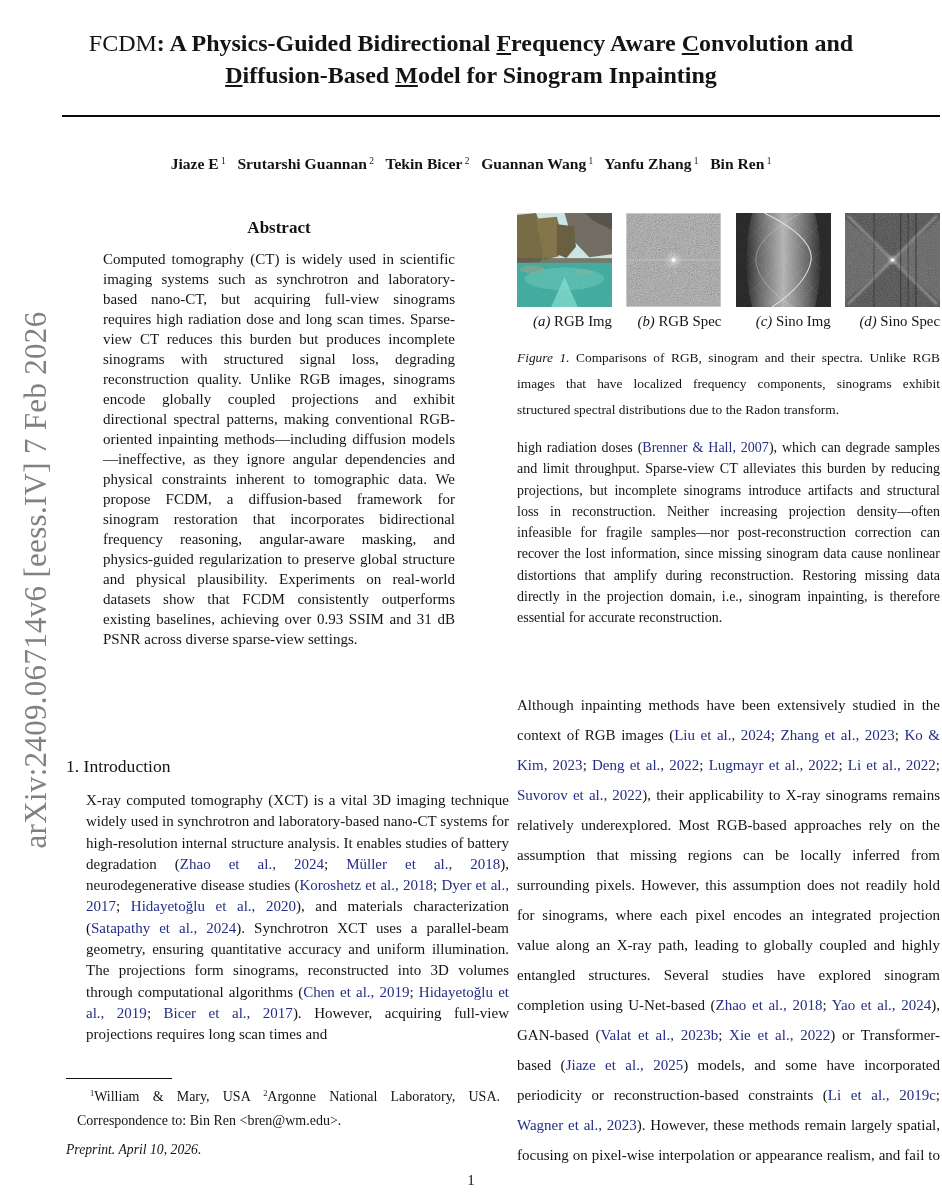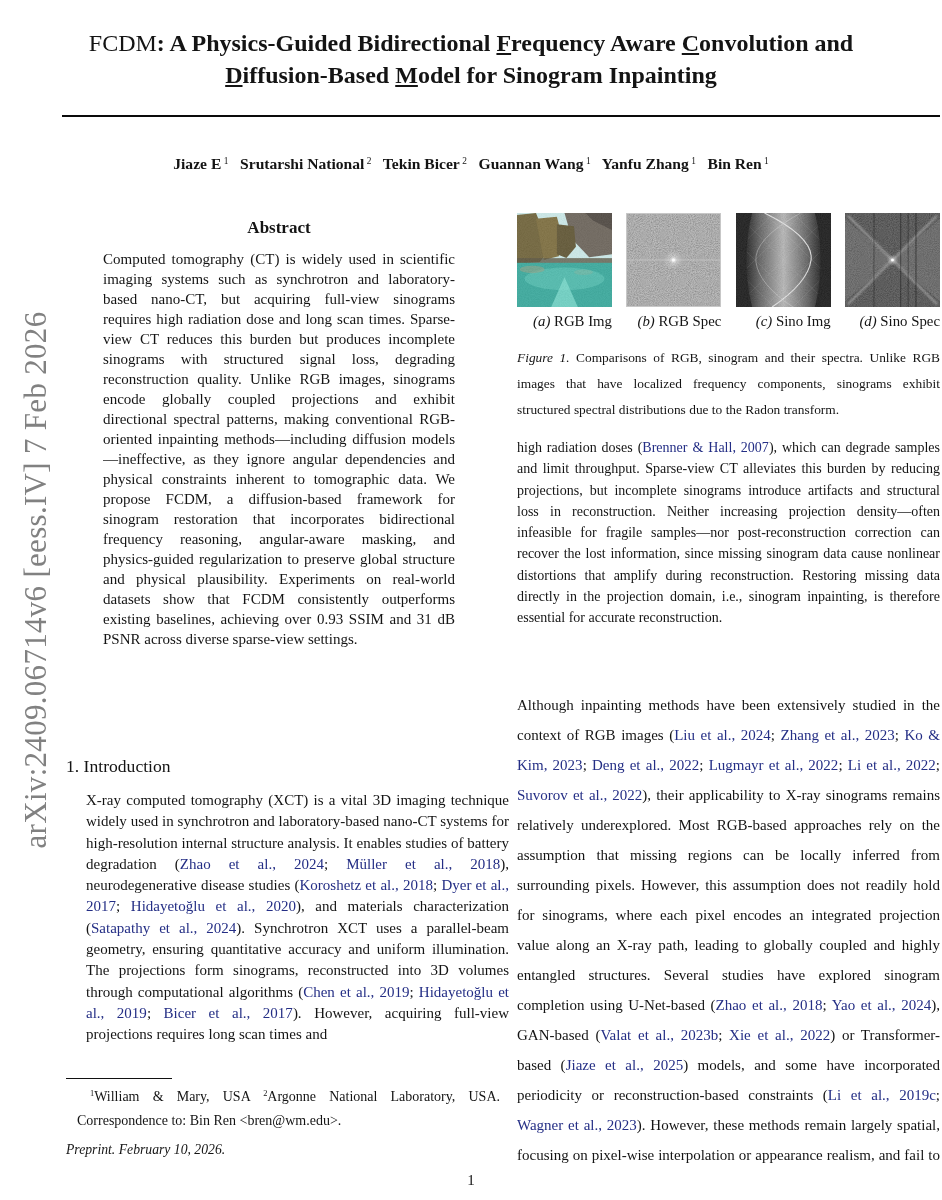--- a/index.html
+++ b/index.html
@@ -91,30 +91,30 @@
       </clipPath>
   </defs>
 </svg>
 
 <div class="page">
 
   <div class="arxiv-strip">arXiv:2409.06714v6  [eess.IV]  7 Feb 2026</div>
 
   <div class="title"><span class="rm">FCDM</span><span>: A Physics-Guided Bidirectional </span><span class="u">F</span><span>requency Aware </span><span class="u">C</span><span>onvolution and </span><span class="u">D</span><span>iffusion-Based </span><span class="u">M</span><span>odel for Sinogram Inpainting</span></div>
   <div class="title-rule"></div>
-  <div class="authors"><span>Jiaze E</span><span class="sup"> 1</span><span>   Srutarshi National</span><span class="sup"> 2</span><span>   Tekin Bicer</span><span class="sup"> 2</span><span>   Guannan Wang</span><span class="sup"> 1</span><span>   Yanfu Zhang</span><span class="sup"> 1</span><span>   Bin Ren</span><span class="sup"> 1</span></div>
+  <div class="authors"><span>Jiaze E</span><span class="sup"> 1</span><span>   Srutarshi Guannan</span><span class="sup"> 2</span><span>   Tekin Bicer</span><span class="sup"> 2</span><span>   Guannan Wang</span><span class="sup"> 1</span><span>   Yanfu Zhang</span><span class="sup"> 1</span><span>   Bin Ren</span><span class="sup"> 1</span></div>
 
   <div class="col-left">
     <div class="abstract-heading">Abstract</div>
     <div class="abstract-body">Computed tomography (CT) is widely used in scientific imaging systems such as synchrotron and laboratory-based nano-CT, but acquiring full-view sinograms requires high radiation dose and long scan times. Sparse-view CT reduces this burden but produces incomplete sinograms with structured signal loss, degrading reconstruction quality. Unlike RGB images, sinograms encode globally coupled projections and exhibit directional spectral patterns, making conventional RGB-oriented inpainting methods—including diffusion models—ineffective, as they ignore angular dependencies and physical constraints inherent to tomographic data. We propose FCDM, a diffusion-based framework for sinogram restoration that incorporates bidirectional frequency reasoning, angular-aware masking, and physics-guided regularization to preserve global structure and physical plausibility. Experiments on real-world datasets show that FCDM consistently outperforms existing baselines, achieving over 0.93 SSIM and 31 dB PSNR across diverse sparse-view settings.</div>
     <div class="sec-heading">1. Introduction</div>
     <div class="intro-para"><span>X-ray computed tomography (XCT) is a vital 3D imaging technique widely used in synchrotron and laboratory-based nano-CT systems for high-resolution internal structure analysis. It enables studies of battery degradation (</span><span class="cite">Zhao et al., 2024</span><span>; </span><span class="cite">Müller et al., 2018</span><span>), neurodegenerative disease studies (</span><span class="cite">Koroshetz et al., 2018</span><span>; </span><span class="cite">Dyer et al., 2017</span><span>; </span><span class="cite">Hidayetoğlu et al., 2020</span><span>), and materials characterization (</span><span class="cite">Satapathy et al., 2024</span><span>). Synchrotron XCT uses a parallel-beam geometry, ensuring quantitative accuracy and uniform illumination. The projections form sinograms, reconstructed into 3D volumes through computational algorithms (</span><span class="cite">Chen et al., 2019</span><span>; </span><span class="cite">Hidayetoğlu et al., 2019</span><span>; </span><span class="cite">Bicer et al., 2017</span><span>). However, acquiring full-view projections requires long scan times and</span></div>
     <div class="fn-rule"></div>
     <div class="footnote"><span class="sup">1</span><span>William &amp; Mary, USA </span><span class="sup">2</span><span>Argonne National Laboratory, USA. Correspondence to: Bin Ren &lt;bren@wm.edu&gt;.</span></div>
-    <div class="preprint">Preprint. February 10, 2026.</div>
+    <div class="preprint">Preprint. April 10, 2026.</div>
   </div>
 
   <div class="col-right">
     <div class="fig-row">
       <div class="subfig">
         <svg viewBox="0 0 100 100" preserveAspectRatio="none">
           <rect width="100" height="100" fill="#cdeceb"></rect>
           <polygon points="50,0 100,0 100,44 76,47 58,28" fill="#6a6258"></polygon>
           <polygon points="72,0 100,0 100,18 80,8" fill="#4c453e"></polygon>
           <polygon points="0,2 20,0 28,20 32,42 24,52 0,54" fill="#6e6136"></polygon>

